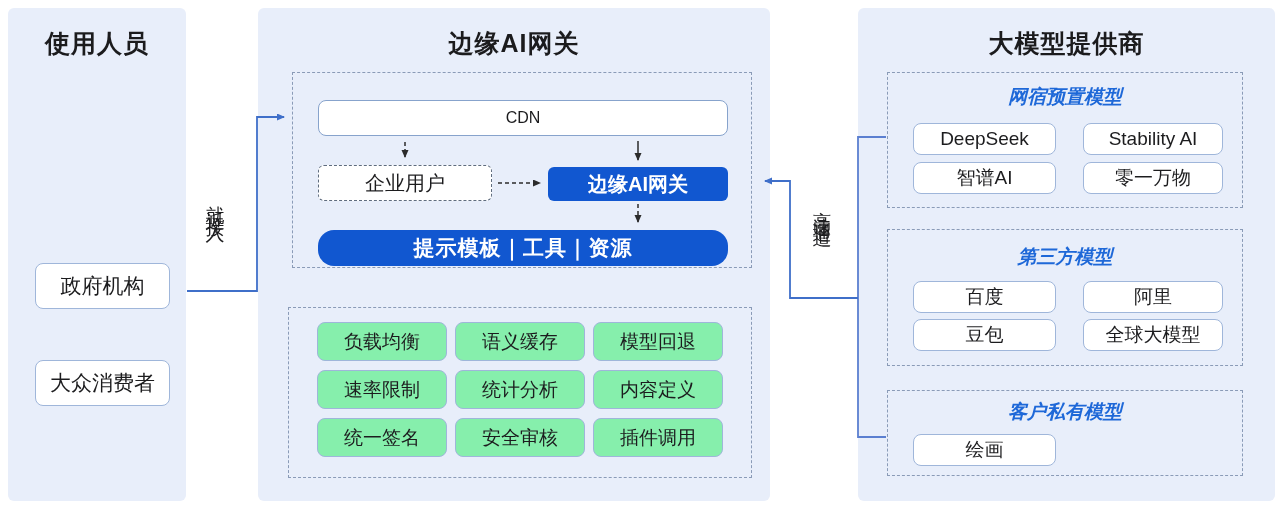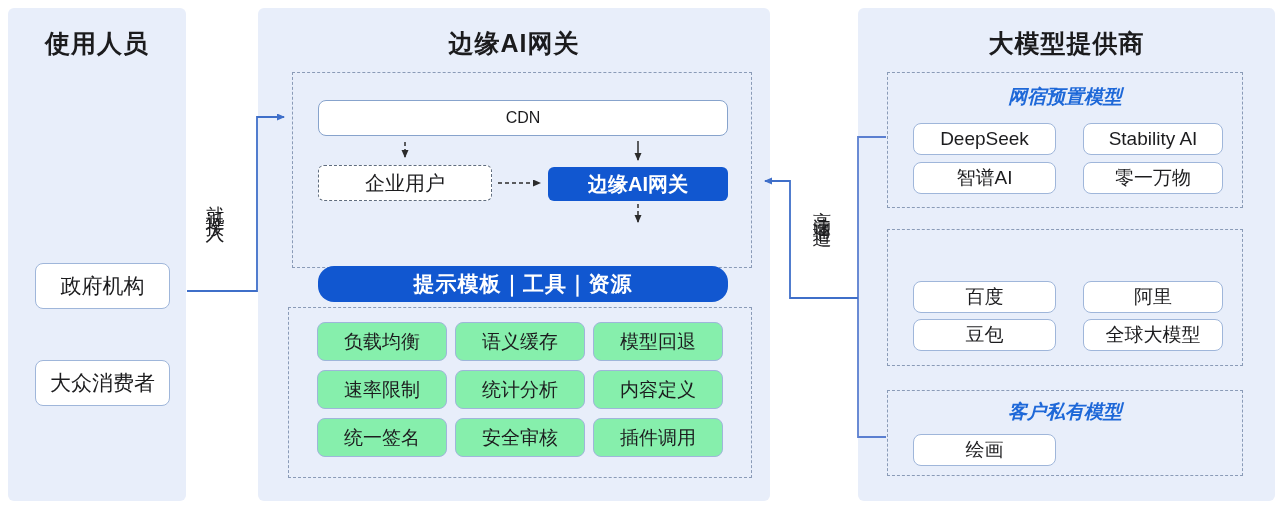--- a/index.html
+++ b/index.html
@@ -21,21 +21,21 @@
   .dashed{position:absolute;border:1.6px dashed #8a9bb7;box-sizing:border-box;}
   #gw-top-dashed{left:34px;top:64px;width:460px;height:196px;}
   #gw-bottom-dashed{left:30px;top:299px;width:464px;height:171px;}
   #cdn-box{left:60px;top:92px;width:410px;height:36px;border-color:#87a3cc;}
   #fc-box{position:absolute;left:60px;top:157px;width:174px;height:36px;background:#ffffff;
           border:1.6px dashed #5f6c7e;border-radius:6px;display:flex;align-items:center;
           justify-content:center;font-size:20px;font-weight:500;box-sizing:border-box;}
   .bluebox{position:absolute;background:#1157d0;color:#ffffff;display:flex;align-items:center;
            justify-content:center;font-weight:700;box-sizing:border-box;}
   #gw-blue-box{left:290px;top:159px;width:180px;height:34px;border-radius:6px;font-size:20px;}
-  #gw-blue-bar{left:60px;top:222px;width:410px;height:36px;border-radius:16px;font-size:21px;letter-spacing:1px;margin-top:36px;}
+  #gw-blue-bar{left:60px;top:222px;width:410px;height:36px;border-radius:16px;font-size:21px;letter-spacing:1px;}
   
   #feature-grid{position:absolute;left:30px;top:299px;width:464px;height:171px;
                 display:grid;grid-template-columns:repeat(3,130px);grid-auto-rows:39px;
                 gap:9px 8px;padding:15px 0 0 29px;box-sizing:border-box;}
   .feature-box{background:#86efac;border:1.5px solid #9fb6da;border-radius:8px;
                display:flex;align-items:center;justify-content:center;
                font-size:19px;font-weight:500;color:#1c1c1e;box-sizing:border-box;}
   
   .pgroup{position:absolute;left:29px;width:356px;border:1.6px dashed #8a9bb7;
           box-sizing:border-box;}
@@ -90,20 +90,21 @@
 
   <div class="pgroup" style="top:64px;height:136px;">
     <div class="pgroup-title" style="margin-top:11px;">网宿预置模型</div>
     <div class="model-box mcol1" style="top:50px;">DeepSeek</div>
     <div class="model-box mcol2" style="top:50px;">Stability AI</div>
     <div class="model-box mcol1" style="top:89px;">智谱AI</div>
     <div class="model-box mcol2" style="top:89px;">零一万物</div>
   </div>
 
   <div class="pgroup" style="top:221px;height:137px;">
+    <div class="pgroup-title" style="margin-top:14px;">第三方模型</div>
     <div class="model-box mcol1" style="top:51px;">百度</div>
     <div class="model-box mcol2" style="top:51px;">阿里</div>
     <div class="model-box mcol1" style="top:89px;">豆包</div>
     <div class="model-box mcol2" style="top:89px;">全球大模型</div>
   </div>
 
   <div class="pgroup" style="top:382px;height:86px;">
     <div class="pgroup-title" style="margin-top:8px;">客户私有模型</div>
     <div class="model-box mcol1" style="top:43px;">绘画</div>
   </div>

